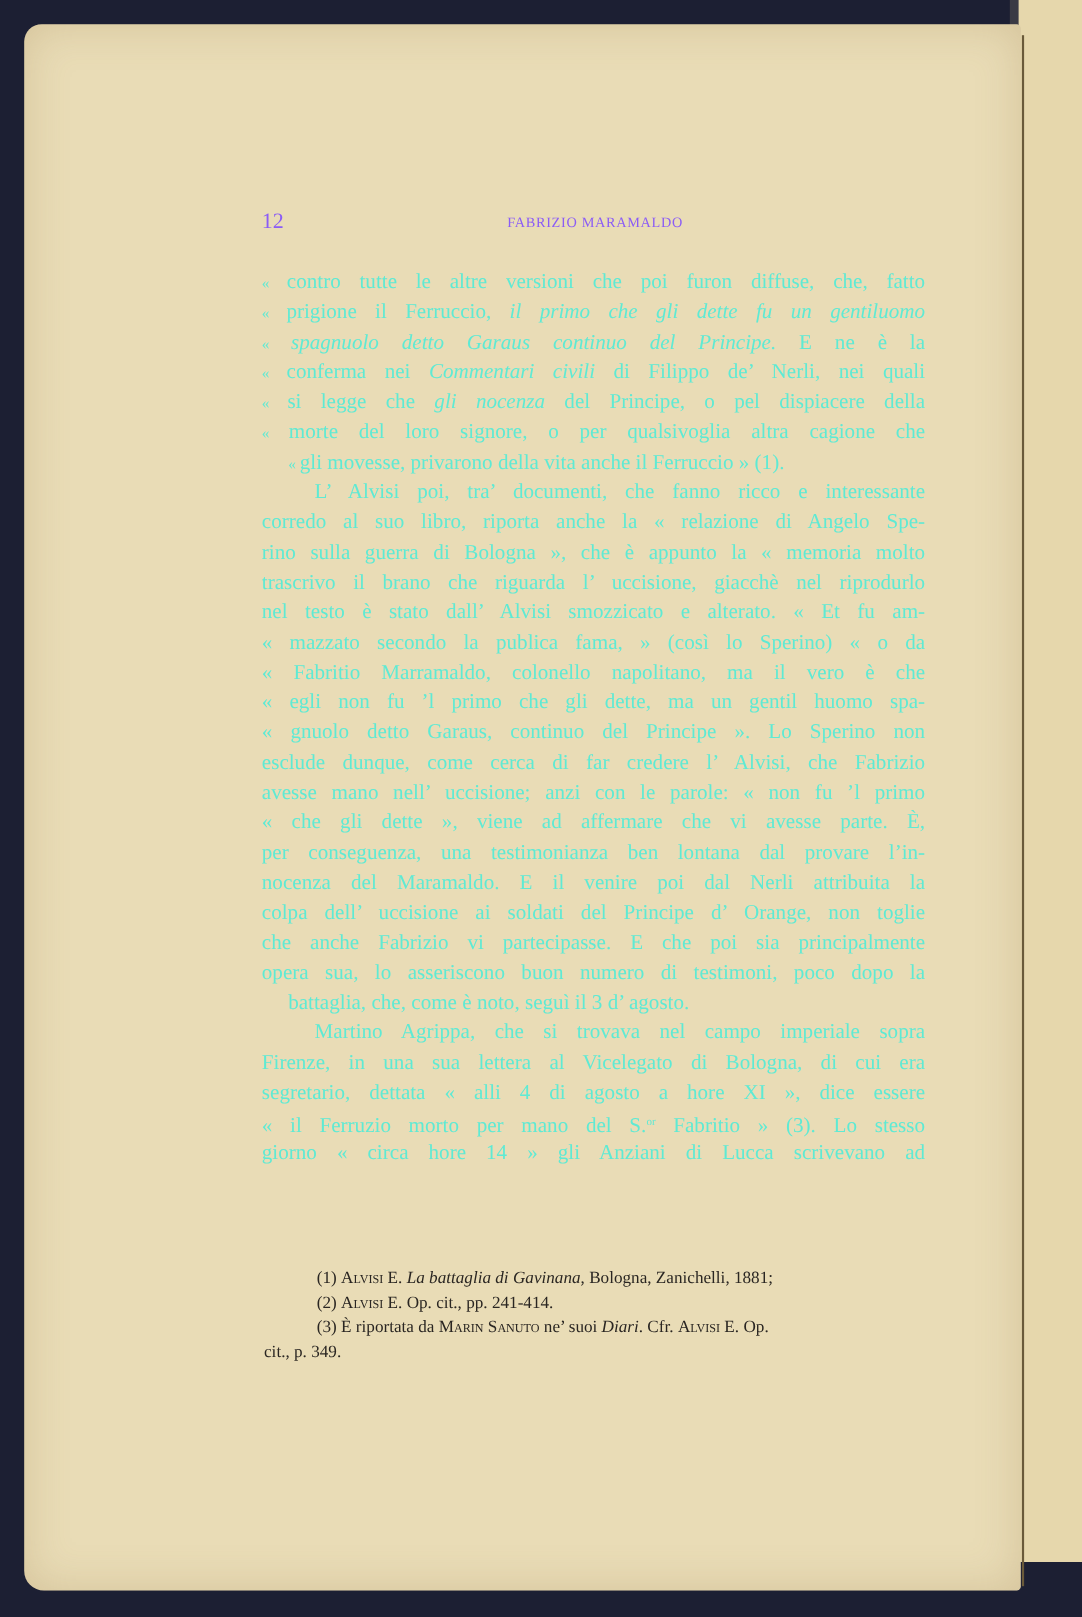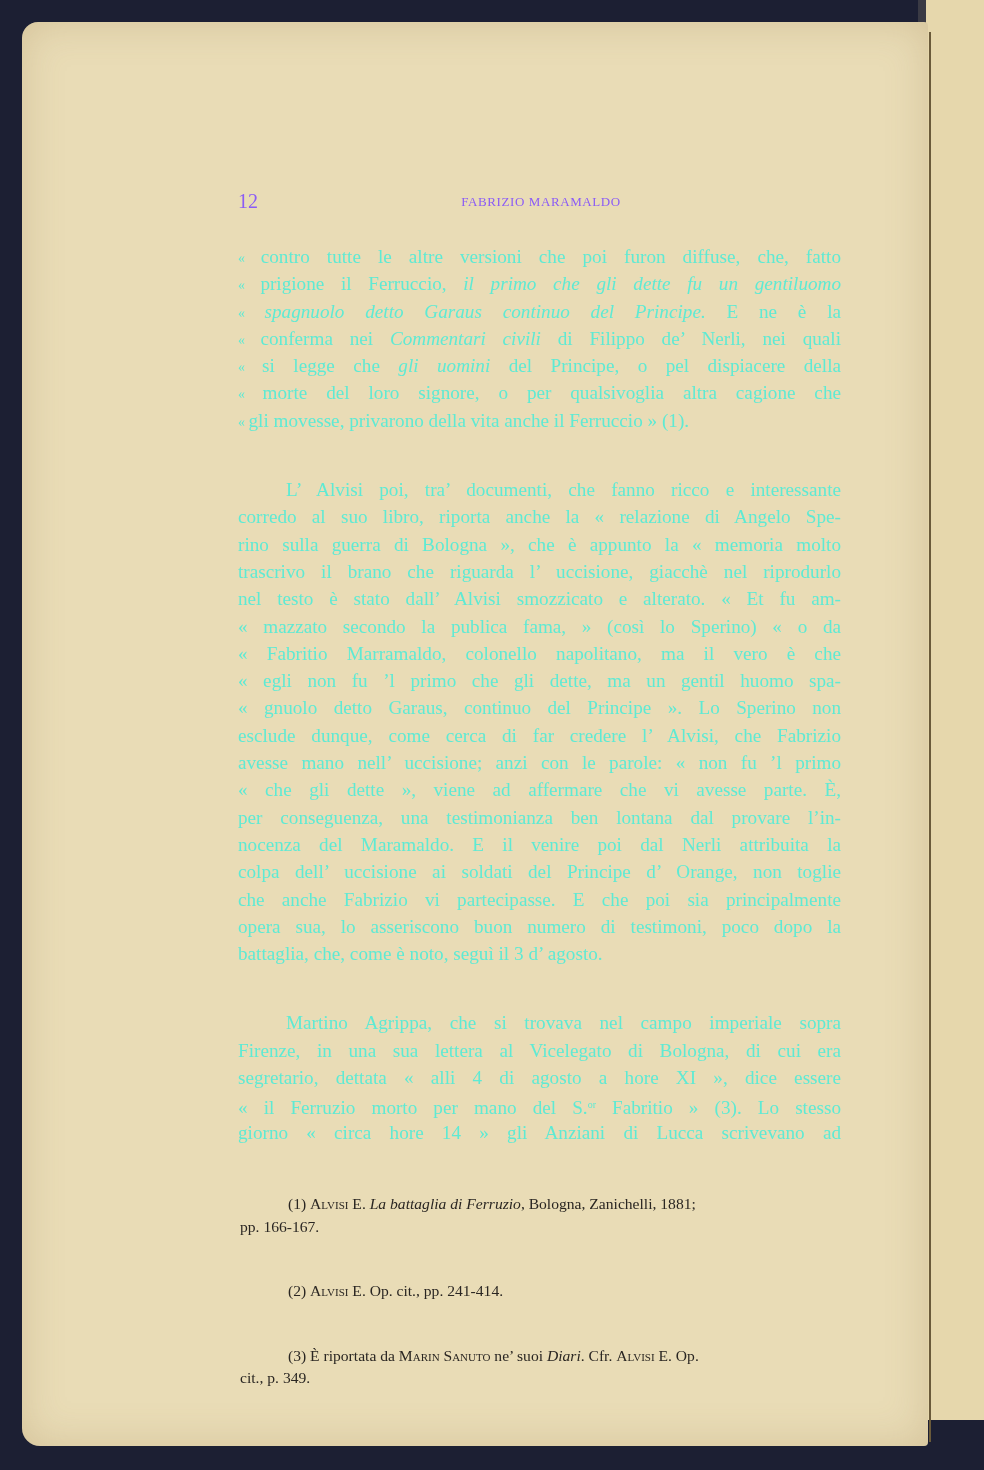--- a/index.html
+++ b/index.html
@@ -6,22 +6,22 @@
   body{width:984px;height:1470px;background:#1c1f33;position:relative;overflow:hidden;font-family:"Liberation Serif","DejaVu Serif",serif;}
   .spine{position:absolute;left:926px;top:0;width:58px;height:1420px;background:#e6d7ac;}
   .spine-top{position:absolute;left:918px;top:0;width:66px;height:34px;background:#3a3a44;}
   .page{position:absolute;left:22px;top:22px;width:906px;height:1424px;background:#e9dcb6;border-radius:16px 4px 4px 18px;box-shadow:inset 0 0 40px rgba(150,120,70,0.25);}
   .page-right-edge{position:absolute;right:-3px;top:10px;width:2px;height:1410px;background:#6a5a3a;}
   .running-head{position:absolute;top:190px;left:238px;width:606px;height:24px;color:#8b5cf6;}
   .page-number{position:absolute;left:0;top:0;font-size:20px;}
   .running-title{position:absolute;left:0;right:0;top:4px;text-align:center;font-size:13px;letter-spacing:0.6px;}
   .body-text{position:absolute;top:243px;left:238px;width:603px;color:#5eead4;font-size:19.2px;line-height:27.3px;text-align:justify;}
   .line{display:block;text-align:justify;text-align-last:justify;white-space:nowrap;height:27.3px;}
-  .line.last{text-align-last:left;}
-  .indent{padding-left:48px;margin-top:42px;}
+  .line.last{text-align-last:left;margin-left:24px;}
+  .indent{padding-left:48px;}
   .q{font-size:14px;}
   i{}
   .footnotes{position:absolute;top:1151px;left:240px;width:602px;color:#2a2622;font-size:15.6px;line-height:22.6px;}
   .fn{display:block;white-space:nowrap;}
   .sc{font-variant:small-caps;}
   sup{font-size:10px;vertical-align:6px;}
 </style>
 </head>
 <body>
 
@@ -36,21 +36,21 @@
   <span class="page-number">12</span>
   <span class="running-title">FABRIZIO MARAMALDO</span>
 </div>
 
 <div class="body-text">
   <div id="quote-block">
       <span class="line"><span class="q">« </span><span>contro tutte le altre versioni che poi furon diffuse, che, fatto</span></span>
       <span class="line"><span class="q">« </span><span>prigione il Ferruccio, </span><i>il primo che gli dette fu un gentiluomo</i></span>
       <span class="line"><span class="q">« </span><i>spagnuolo detto Garaus continuo del Principe.</i><span> E ne è la</span></span>
       <span class="line"><span class="q">« </span><span>conferma nei </span><i>Commentari civili</i><span> di Filippo de’ Nerli, nei quali</span></span>
-      <span class="line"><span class="q">« </span><span>si legge che </span><i>gli uomini</i><span> del Principe, o pel dispiacere della</span></span>
+      <span class="line"><span class="q">« </span><span>si legge che </span><i>gli nocenza</i><span> del Principe, o pel dispiacere della</span></span>
       <span class="line"><span class="q">« </span><span>morte del loro signore, o per qualsivoglia altra cagione che</span></span>
       <span class="line last"><span class="q">« </span><span>gli movesse, privarono della vita anche il Ferruccio » (1).</span></span>
     </div>
   <div id="para2">
       <span class="line indent">L’ Alvisi poi, tra’ documenti, che fanno ricco e interessante</span>
       <span class="line">corredo al suo libro, riporta anche la « relazione di Angelo Spe-</span>
       <span class="line">rino sulla guerra di Bologna », che è appunto la « memoria molto</span>
       <span class="line">trascrivo il brano che riguarda l’ uccisione, giacchè nel riprodurlo</span>
       <span class="line">nel testo è stato dall’ Alvisi smozzicato e alterato. « Et fu am-</span>
       <span class="line">« mazzato secondo la publica fama, » (così lo Sperino) « o da</span>
@@ -70,18 +70,17 @@
   <div id="para3">
       <span class="line indent">Martino Agrippa, che si trovava nel campo imperiale sopra</span>
       <span class="line">Firenze, in una sua lettera al Vicelegato di Bologna, di cui era</span>
       <span class="line">segretario, dettata « alli 4 di agosto a hore XI », dice essere</span>
       <span class="line">« il Ferruzio morto per mano del S.<sup>or</sup><span> Fabritio » (3). Lo stesso</span></span>
       <span class="line">giorno « circa hore 14 » gli Anziani di Lucca scrivevano ad</span>
     </div>
 </div>
 
 <div class="footnotes">
-  <span class="fn indent"><span>(1) </span><span class="sc">Alvisi</span><span> E. </span><i>La battaglia di Ferruzio</i><span>, Bologna, Zanichelli, 1881;</span></span>
-  <span class="fn">pp. 166-167.</span>
+  <span class="fn indent"><span>(1) </span><span class="sc">Alvisi</span><span> E. </span><i>La battaglia di Gavinana</i><span>, Bologna, Zanichelli, 1881;</span></span>
   <span class="fn indent"><span>(2) </span><span class="sc">Alvisi</span><span> E. Op. cit., pp. 241-414.</span></span>
   <span class="fn indent"><span>(3) È riportata da </span><span class="sc">Marin Sanuto</span><span> ne’ suoi </span><i>Diari</i><span>. Cfr. </span><span class="sc">Alvisi</span><span> E. Op.</span></span>
   <span class="fn">cit., p. 349.</span>
 </div>
 
 </body></html>

